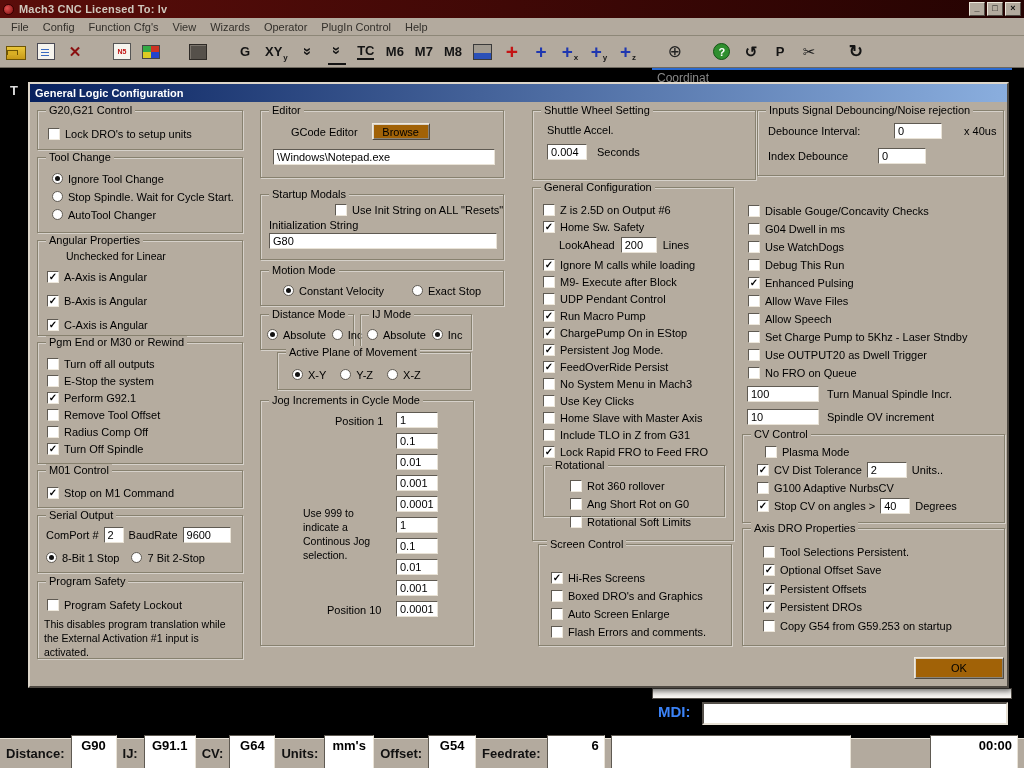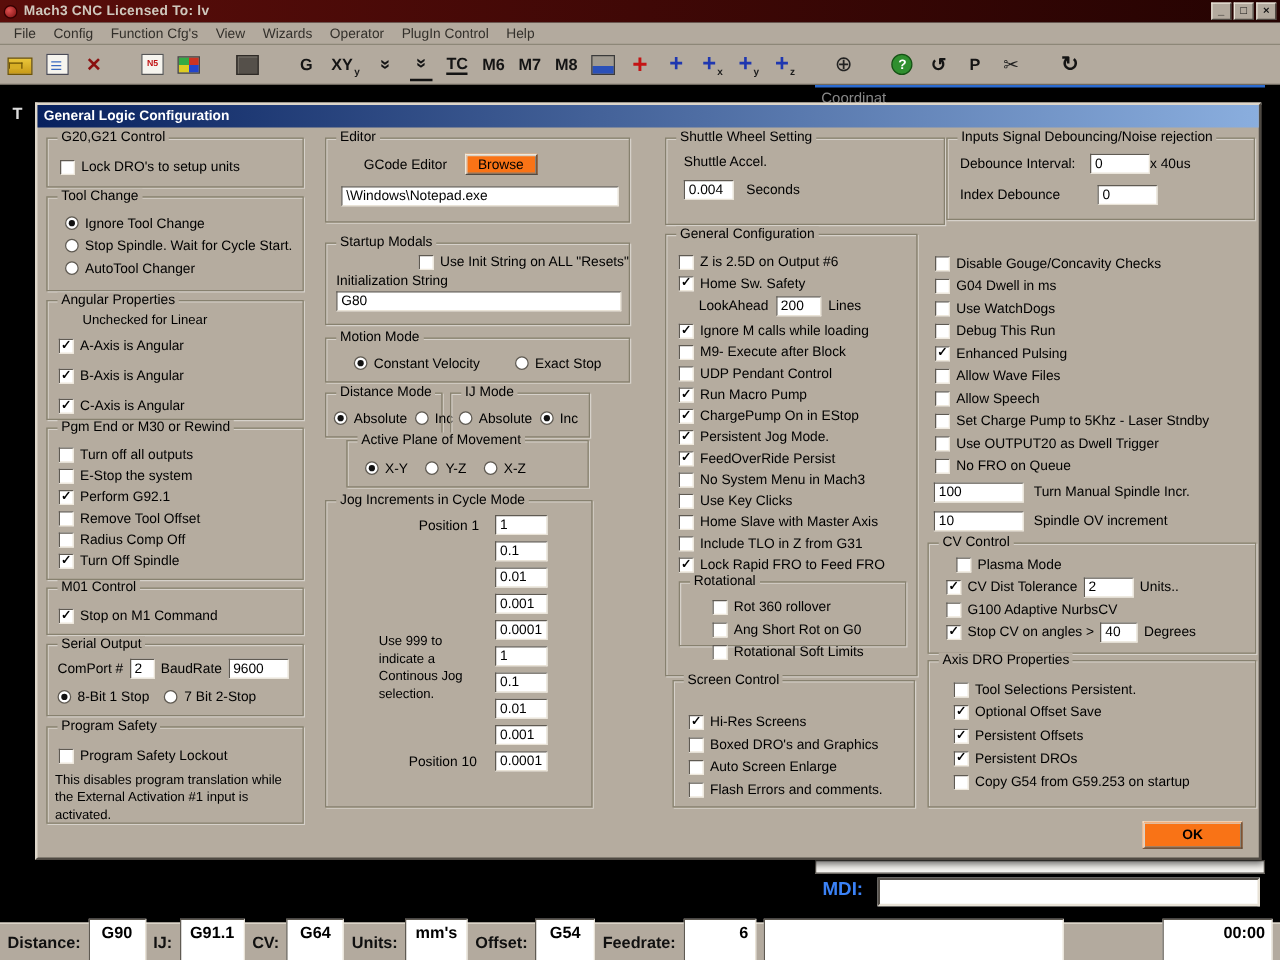--- a/index.html
+++ b/index.html
@@ -73,21 +73,21 @@
   .g0{gap:0;} .g1{gap:1px;} .g15{gap:1.5px;} .g7{gap:7px;}
   .checkbox-row,.radio-row{display:flex;align-items:center;gap:5px;height:17px;white-space:nowrap;}
   .checkbox{width:12px;height:12px;background:#fff;border:1px solid;border-color:#5f5a52 #eee8dc #eee8dc #5f5a52;
     font-size:10px;line-height:10px;text-align:center;color:#000;flex:0 0 auto;font-weight:bold;}
   .radio{width:11px;height:11px;border-radius:50%;background:#fff;border:1px solid #5f5a52;position:relative;flex:0 0 auto;}
   .radio.selected::after{content:"";position:absolute;left:2px;top:2px;width:5px;height:5px;border-radius:50%;background:#111;}
   .row-label{white-space:nowrap;}
 
   .tin{background:#fff;border:1px solid;border-color:#5f5a52 #e9e3d7 #e9e3d7 #5f5a52;
     padding:1px 3px;font-size:11px;display:flex;align-items:center;height:16px;overflow:hidden;white-space:nowrap;}
-  .btn{background:#f97316;border:1px solid;border-color:#efe9dd #4f4a43 #4f4a43 #efe9dd;
+  .btn{background:#a16207;border:1px solid;border-color:#efe9dd #4f4a43 #4f4a43 #efe9dd;
     box-shadow:inset 1px 1px 0 #d9d2c7, inset -1px -1px 0 #8a8478;font-size:11px;text-align:left;
     font-family:"Liberation Sans",sans-serif;display:flex;align-items:center;justify-content:center;}
   .note{position:absolute;font-size:10.5px;line-height:1.32;}
   .jog-in{width:42px;}
 
   
   .statusbar{position:absolute;left:0;top:738px;width:1024px;height:30px;background:#b3aa9e;
     border-top:1px solid #e8e2d6;display:flex;align-items:center;padding:0 6px;gap:6px;font-size:13px;}
   .sb-label{font-weight:bold;color:#111;}
   .sb-box{background:#fff;border:1px solid;border-color:#5f5a52 #e9e3d7 #e9e3d7 #5f5a52;
@@ -560,21 +560,21 @@
           </div>
           <div class="checkbox-row">
             <span class="checkbox"></span>
             <span class="row-label">Flash Errors and comments.</span>
           </div>
         </div>
     </div>
 
     <div class="group" style="left:727px;top:26px;width:247px;height:66px">
       <span class="gtitle">Inputs Signal Debouncing/Noise rejection</span>
-      <div class="hrow" style="left:10px;top:12px;gap:0">
+      <div class="hrow" style="left:10px;top:12px;gap:22px">
         <span style="display:inline-block;width:104px">Debounce Interval:</span>
         <span class="tin" style="width:48px">0</span>
         <span>x 40us</span>
       </div>
       <div class="hrow" style="left:10px;top:37px;gap:6px">
         <span style="display:inline-block;width:104px">Index Debounce</span>
         <span class="tin" style="width:48px">0</span>
       </div>
     </div>
 
@@ -673,16 +673,16 @@
             <span class="checkbox checked">✓</span>
             <span class="row-label">Persistent DROs</span>
           </div>
           <div class="checkbox-row">
             <span class="checkbox"></span>
             <span class="row-label">Copy G54 from G59.253 on startup</span>
           </div>
         </div>
     </div>
 
-    <div class="btn" style="position:absolute;left:884px;top:573px;width:80px;height:22px;font-weight:bold">OK</div>
+    <div class="btn" style="position:absolute;left:884px;top:573px;width:90px;height:22px;font-weight:normal">OK</div>
   </div>
 
 </div>
 
 </body></html>

